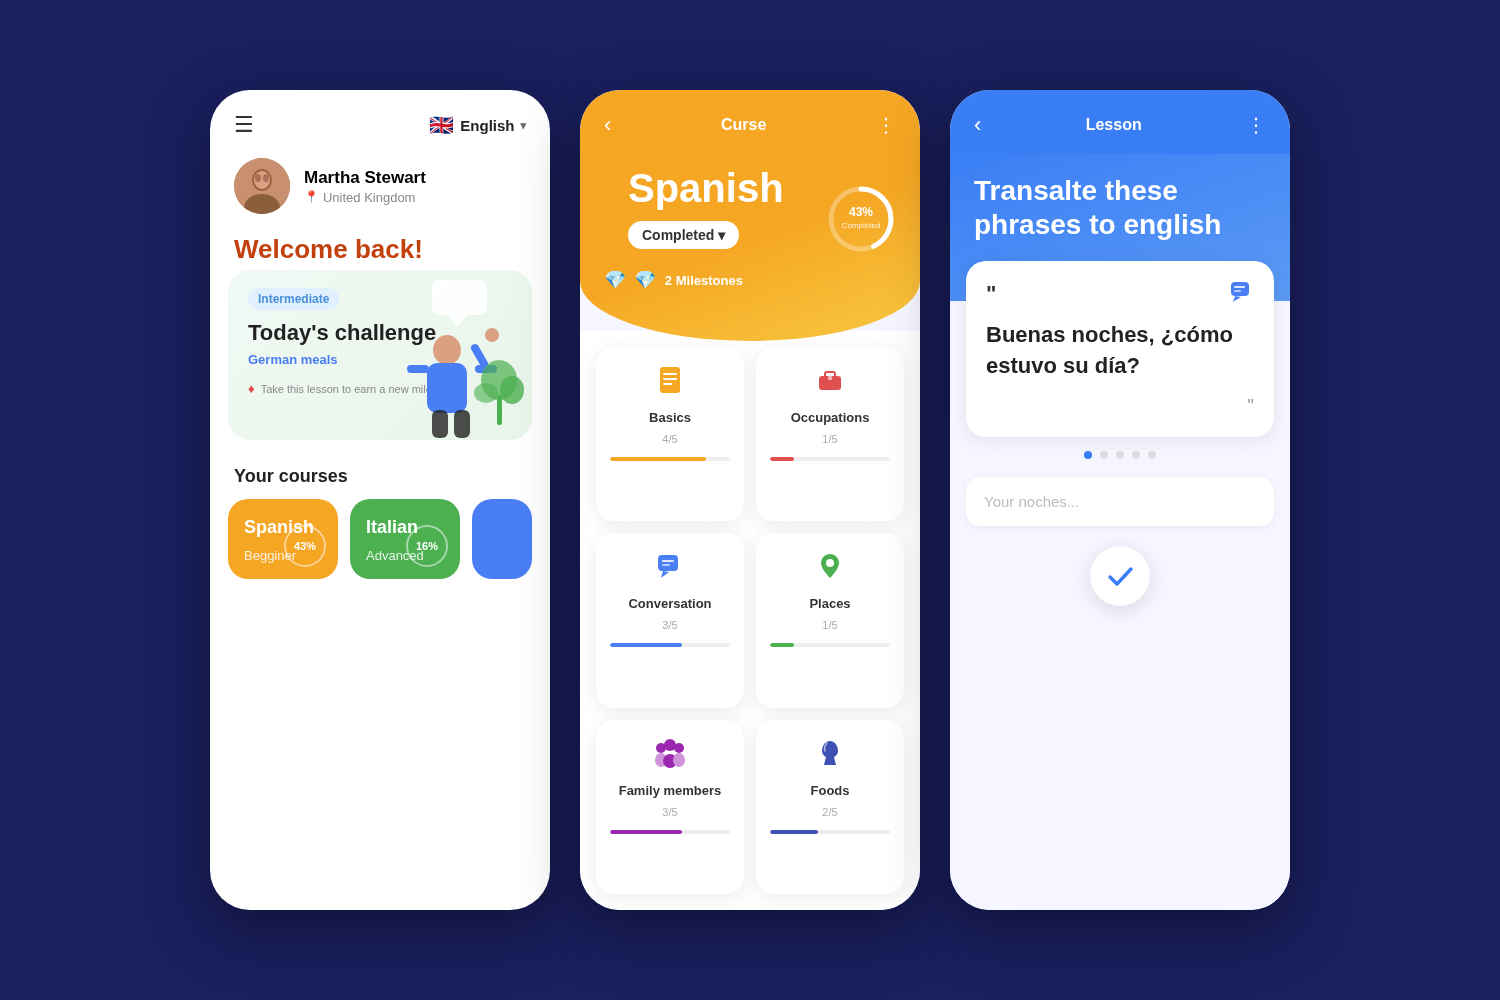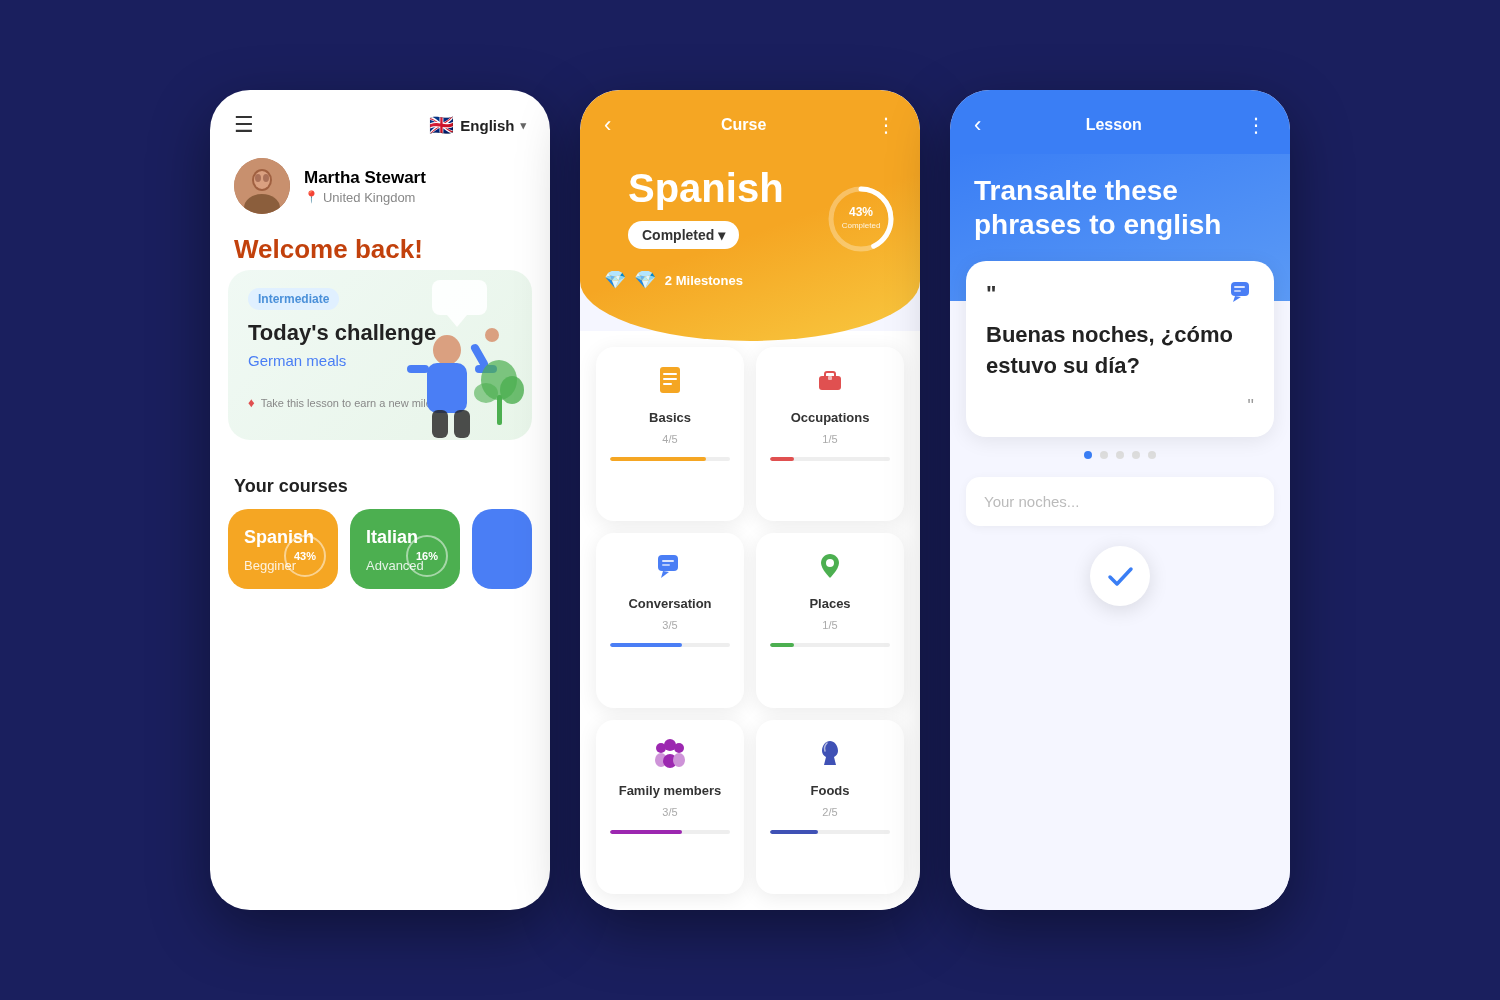--- a/index.html
+++ b/index.html
@@ -105,36 +105,36 @@
       margin-bottom: 10px;
     }
     .p1-challenge-title {
       font-size: 22px;
       font-weight: 800;
       color: #222;
       line-height: 1.2;
       margin-bottom: 6px;
     }
     .p1-challenge-subtitle {
-      font-size: 15px;
-      font-weight: 400;
+      font-size: 13px;
+      font-weight: 700;
       color: #4a7ef5;
-      margin-bottom: 26px;
+      margin-bottom: 14px;
     }
     .p1-milestone-hint {
       display: flex;
       align-items: center;
       gap: 6px;
       font-size: 11px;
       color: #888;
     }
     .diamond-sm { color: #e05050; font-size: 13px; }
 
     .p1-courses-title {
-      padding: 36px 24px 12px;
+      padding: 26px 24px 12px;
       font-size: 18px;
       font-weight: 800;
       color: #222;
     }
     .p1-courses-row {
       display: flex;
       gap: 12px;
       padding: 0 18px;
       overflow: hidden;
     }

